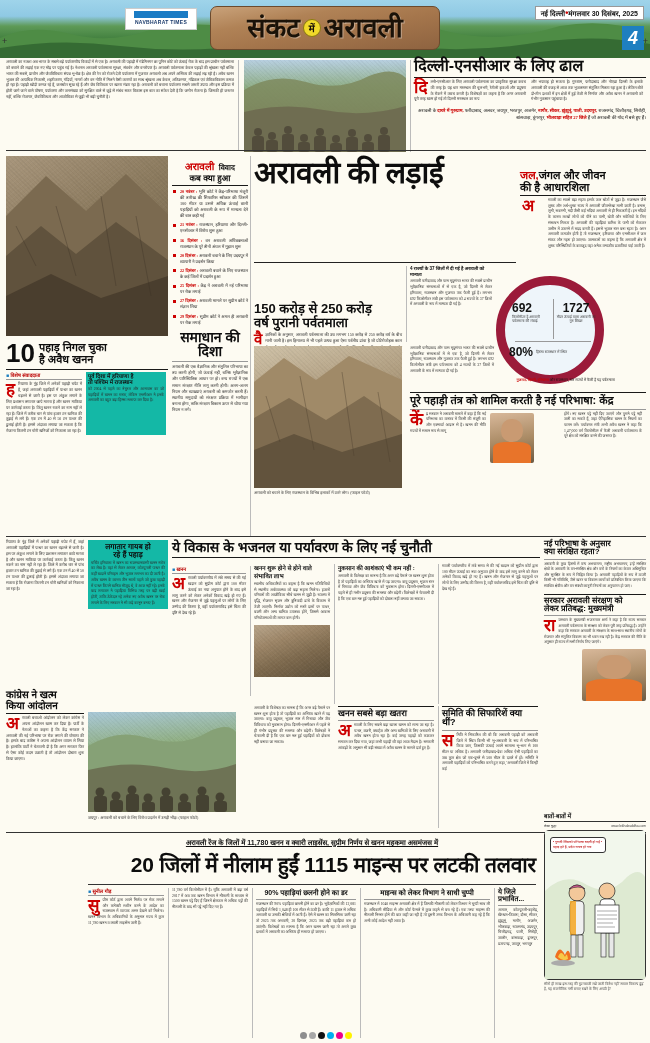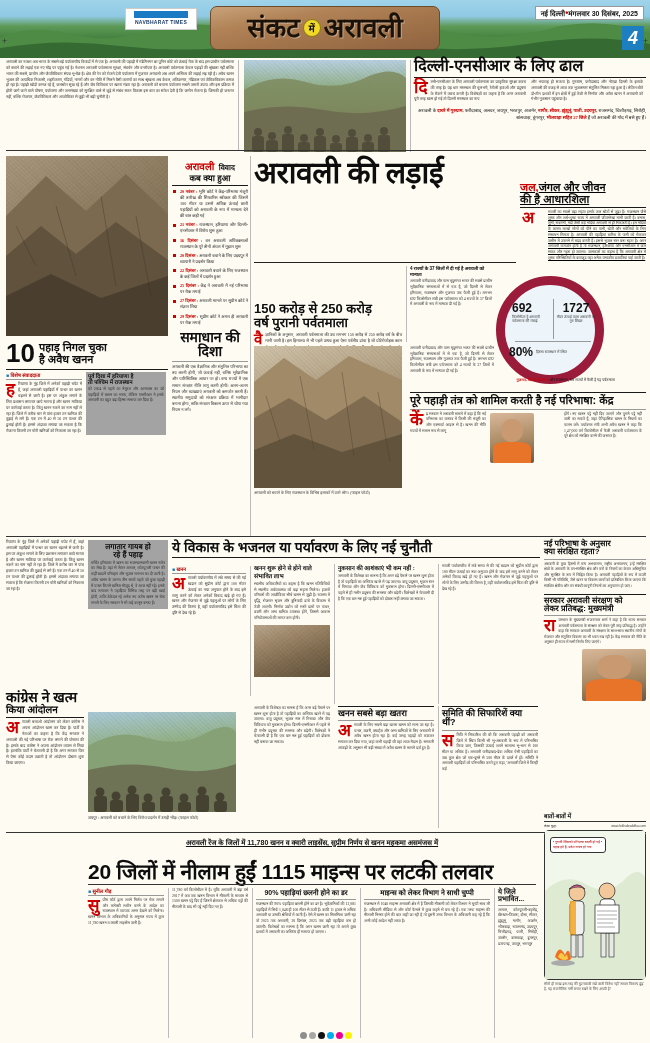--- a/index.html
+++ b/index.html
@@ -87,21 +87,21 @@
   
   .stat-ring {
     position:absolute; border-radius:50%;
     background:#eef5fa; border:9px solid #9b1b3a;
   }
   .stat-num { font-size:12px; font-weight:bold; color:#111; }
   .stat-cap { font-size:3.6px; color:#333; line-height:1.25; }
   .pct { font-size:12px;font-weight:bold;color:#111; }
 
   .tinyhead { font-size:6px; font-weight:bold; color:#111; }
-  .yellowbg { background:#a3a3a3; }
+  .yellowbg { background:#14b8a6; }
 
   .portrait { background:linear-gradient(170deg,#d8b89a,#a98a64 55%,#6b5a44); position:relative;}
   .portrait .face { position:absolute;left:24%;top:12%;width:52%;height:46%;border-radius:46%;background:#c99a72; }
   .portrait .body { position:absolute;left:6%;bottom:0;width:88%;height:42%;border-radius:30% 30% 0 0;background:#e8742a; }
 
   .cmyk { position:absolute; display:flex; gap:2px; }
   .cmyk i { width:7px;height:7px;border-radius:50%;display:block; }
 
   
   .cartoon-box { background:#fff; border:1px solid #333; border-radius:5px; }
@@ -262,21 +262,21 @@
     <div style="position:absolute;left:10px;top:56px;width:76px;height:1px;background:#999;"></div>
     <div style="position:absolute;left:4px;top:60px;width:86px;display:flex;align-items:center;gap:3px;">
       <div class="pct">80%</div>
       <div class="stat-cap" style="text-align:left;">हिस्सा राजस्थान में स्थित</div>
     </div>
   </div>
   <div style="position:absolute;left:470px;top:378px;width:145px;text-align:right;font-size:3.7px;line-height:1.3;color:#111;font-family:'Liberation Serif',serif;">
     <b style="color:#c00">गुजरात, दिल्ली, हरियाणा</b><span> और राजस्थान, चार राज्यों में फैली है यह पर्वतमाला</span>
   </div>
 
-  <div style="position:absolute;left:520px;top:182px;width:126px;text-decoration:underline;">
+  <div style="position:absolute;left:520px;top:170px;width:126px;">
     <div class="hl" style="font-size:11px;">
       <span style="color:#c00">जल,</span><span>जंगल और जीवन</span>
     </div>
     <div class="hl" style="font-size:11px;text-align:left;">की है आधारशिला</div>
     <div class="rule" style="margin:2px 0 2px;"></div>
     <div style="padding-left:28px;">
       <span class="dropcap" style="font-size:16px;margin-left:-26px;">अ</span>
       <div class="body-txt" style="font-size:3.8px;text-align:justify;">रावली का सबसे बड़ा महत्व इसके जल स्रोतों से जुड़ा है। राजस्थान जैसे शुष्क और अर्ध-शुष्क राज्य में अरावली जीवनरेखा मानी जाती है। बनास, लूनी, सकरनी, नदी जैसी कई नदियां अरावली से ही निकलती हैं। इन नदियों के कारण लाखों लोगों को पीने का पानी, खेती और मवेशियों के लिए संसाधन मिलता है। अरावली की पहाड़ियां बारिश के पानी को रोककर जमीन में उतारने में मदद करती हैं। इससे भूजल स्तर बना रहता है। अगर अरावली कमजोर होती है तो राजस्थान, हरियाणा और एनसीआर में जल संकट और गहरा हो जाएगा। जानकारों का कहना है कि अरावली क्षेत्र में शुष्क परिस्थितियों के बावजूद यहां अनेक वन्यजीव प्रजातियां पाई जाती हैं।</div>
     </div>
   </div>
@@ -312,21 +312,21 @@
       <div class="hl" style="font-size:7.5px;text-align:center;">लगातार गायब हो</div>
       <div class="hl" style="font-size:7.5px;text-align:center;">रहे हैं पहाड़</div>
       <div class="body-txt" style="font-size:3.8px;margin-top:2px;">चर्चित हरियाणा में खनन का राजस्थानवासी खनन स्तोत्र का लेख है। वहां से लेकर अलवर, कोटपूतली पत्थर की कहीं खदानें परिवहन और भूजल लगभग का दी जाती है। अवैध खनन के कारण तीन सालों पहले जो कुछ पहाड़ी में पत्थर कितने खनिज मौजूद थे, वे आज नहीं रहे। इनके बाद लगातार ने पहाड़ियां विभिन्न तरह पर बड़ी खाई होती, ताकि ठेकेदार रहे अनेक नए अवैध खनन पर रोक लगाने के लिए सरकार ने भी कड़े कानून बनाए हैं।</div>
     </div>
   </div>
   <div style="position:absolute;left:6px;top:540px;width:78px;">
     <div class="body-txt" style="font-size:3.9px;">रियाणा के नूंह जिले में अनेकों पहाड़ी चपेट में हैं, जहां अरावली पहाड़ियों में पत्थर का खनन धड़ल्ले से जारी है। इस पर अंकुश लगाने के लिए प्रशासन लगातार छापे मारता है और खनन माफिया पर कार्रवाई करता है। किंतु खनन रुकने का नाम नहीं ले रहा है। जिले में करीब चार से पांच हजार टन खनिज की तुड़ाई से लगे हैं। एक टन में 40 से 50 टन पत्थर की ढुलाई होती है। इससे अंदाजा लगाया जा सकता है कि रोजाना कितनी टन चोरी खनिजों को निकाला जा रहा है।</div>
   </div>
 
   <div style="position:absolute;left:6px;top:690px;width:78px;">
-    <div class="hl" style="font-size:14px;">कांग्रेस ने खत्म</div>
+    <div class="hl" style="font-size:10px;">कांग्रेस ने खत्म</div>
     <div class="hl" style="font-size:10px;">किया आंदोलन</div>
     <div class="rule" style="margin:2px 0;"></div>
     <span class="dropcap">अ</span>
     <div class="body-txt" style="font-size:3.9px;">रावली बचाओ आंदोलन को लेकर कांग्रेस ने अपना आंदोलन खत्म कर दिया है। पार्टी के नेताओं का कहना है कि केंद्र सरकार ने अरावली की नई परिभाषा पर रोक लगाने की घोषणा की है। इसके बाद कांग्रेस ने अपना आंदोलन वापस ले लिया है। हालांकि पार्टी ने चेतावनी दी है कि अगर सरकार फिर से ऐसा कोई कदम उठाती है तो आंदोलन दोबारा शुरू किया जाएगा।</div>
   </div>
 
   <div class="photo ph-green" style="position:absolute;left:88px;top:712px;width:148px;height:100px;">
     <div class="noise"></div>
     <svg viewBox="0 0 148 100" style="position:absolute;inset:0;width:100%;height:100%">
       <path d="M0,34 Q30,16 60,26 Q95,36 120,20 Q140,10 148,20 L148,100 L0,100 Z" fill="#86a176"></path>
@@ -452,21 +452,21 @@
     <span class="dropcap">स</span>
     <div class="body-txt" style="font-size:3.8px;">मिति ने सिफारिश की थी कि अरावली पहाड़ी को अरावली जिले में स्थित किसी भी भू-अरावली के रूप में परिभाषित किया जाए, जिसकी ऊंचाई अपने सालाना भू-भाग से 100 मीटर या अधिक है। अरावली फरीदाबाद-देवा अधिक ऐसी पहाड़ियों का जब कुल क्षेत्र जो एक-दूसरे से 500 मीटर के दायरे में हों। समिति ने अरावली पहाड़ियों को परिभाषित करते हुए कहा, 'अरावली जिले में किन्हीं कई</div>
   </div>
   <div style="position:absolute;left:254px;top:706px;width:76px;">
     <div class="body-txt" style="font-size:3.8px;">अरावली के विशेषज्ञ का मानना है कि अगर बड़े पैमाने पर खनन शुरू होता है तो पहाड़ियों का अस्तित्व खतरे में पड़ जाएगा। वायु प्रदूषण, भूजल स्तर में गिरावट और जैव विविधता को नुकसान होगा। दिल्ली-एनसीआर में पहले से ही गंभीर प्रदूषण की समस्या और बढ़ेगी। विशेषज्ञों ने चेतावनी दी है कि एक बार नष्ट हुई पहाड़ियों को दोबारा नहीं बनाया जा सकता।</div>
   </div>
 
   <div style="position:absolute;left:6px;top:832px;width:640px;border-top:1px solid #333;"></div>
   <div style="position:absolute;left:88px;top:838px;width:448px;">
     <div class="ul-head" style="font-size:7px;font-weight:bold;color:#111;text-align:center;">अरावली रेंज के जिलों में 11,780 खनन व क्वारी लाइसेंस, सुप्रीम निर्णय से खनन महकमा असमंजस में</div>
-    <div class="big-bottom" style="text-align:left;margin-top:10px;">20 जिलों में नीलाम हुईं 1115 माइन्स पर लटकी तलवार</div>
+    <div class="big-bottom" style="text-align:right;margin-top:3px;">20 जिलों में नीलाम हुईं 1115 माइन्स पर लटकी तलवार</div>
   </div>
   <div style="position:absolute;left:88px;top:884px;width:448px;border-top:1px solid #333;"></div>
 
   <div style="position:absolute;left:88px;top:888px;width:76px;">
     <div class="byline">सुनील गौड़</div>
     <div class="rule-thin" style="margin:1px 0 2px;"></div>
     <span class="dropcap">सु</span>
     <div class="body-txt" style="font-size:3.8px;">प्रीम कोर्ट द्वारा अपने निर्णय पर रोक लगाने और कनेक्टी मशीन करने के आदेश का राजस्थान में व्यापक असर देखने को मिलेगा। खनन विभाग के अधिकारियों के अनुसार राज्य में कुल 11,780 खनन व क्वारी लाइसेंस जारी हैं।</div>
   </div>
   <div class="col-div" style="left:168px;top:888px;height:150px;"></div>

